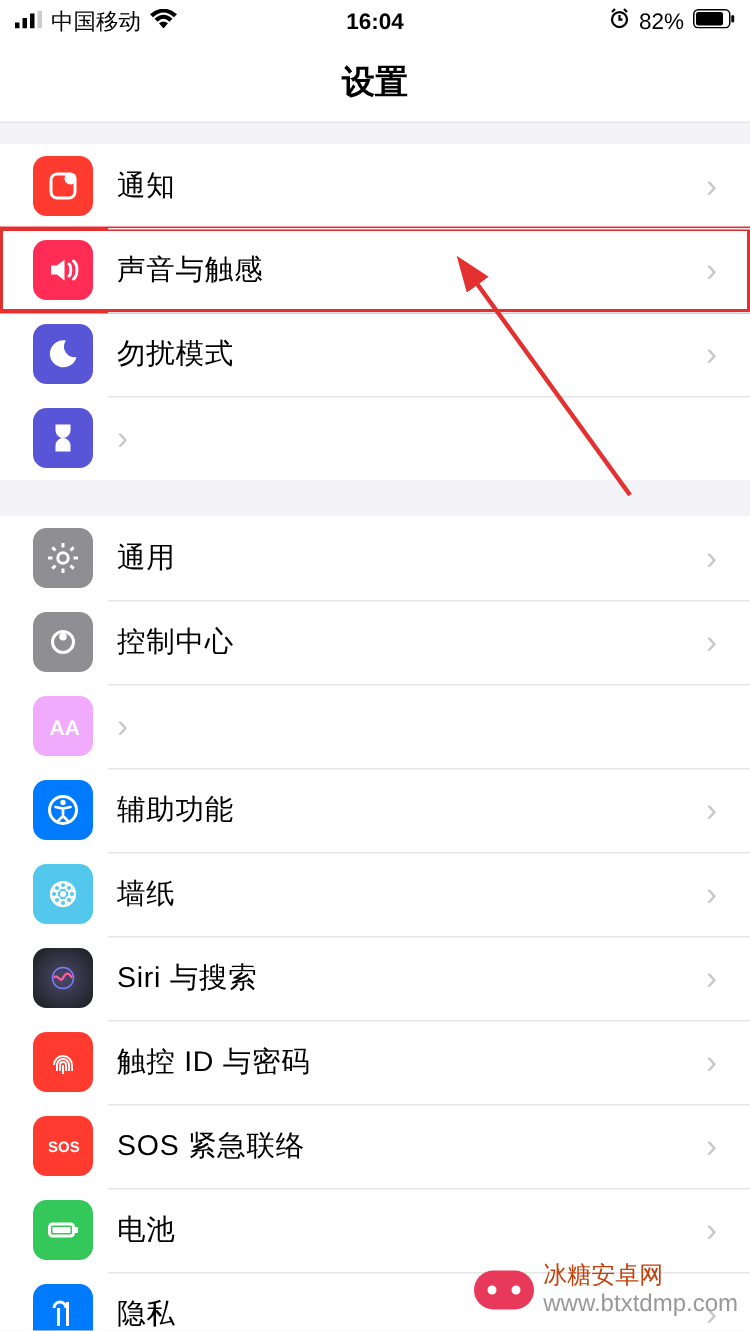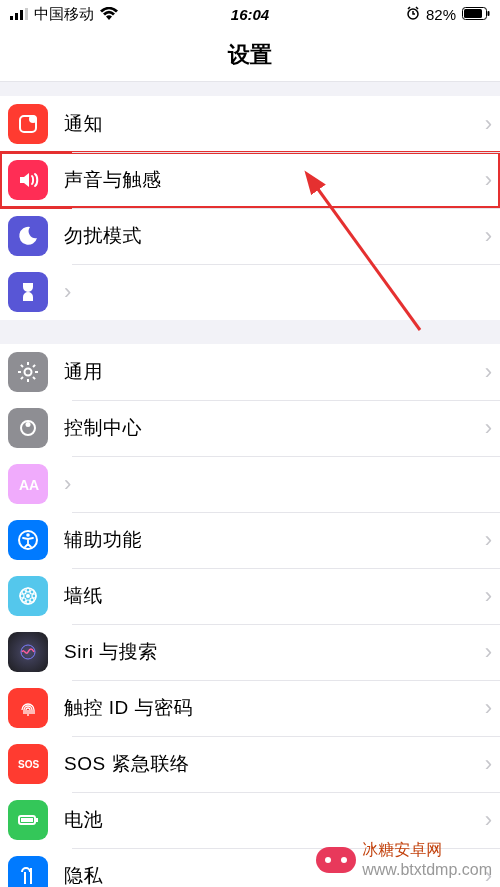--- a/index.html
+++ b/index.html
@@ -1,24 +1,24 @@
 <!DOCTYPE html>
 <html><head>
 <meta charset="utf-8">
 <style>
   * { margin: 0; padding: 0; box-sizing: border-box; }
   html, body { width: 500px; height: 887px; font-family: -apple-system, "Helvetica Neue", Arial, sans-serif; background: #f2f2f7; color: #000; overflow: hidden; position: relative; }
   .statusbar { height: 28px; background: #fff; display: flex; align-items: center; justify-content: space-between; padding: 11px 10px; font-size: 15px; font-weight: 500; }
   .sb-left, .sb-right { display: flex; align-items: center; gap: 6px; }
-  .sb-center { position: absolute; left: 50%; transform: translateX(-50%); font-weight: 600; font-style: italic; }
+  .sb-center { position: absolute; left: 50%; transform: translateX(-50%); font-weight: 600; }
   .navbar { height: 54px; background: #fff; display: flex; align-items: center; justify-content: center; font-size: 22px; font-weight: 700; border-bottom: 1px solid #e5e5ea; }
   .gap { height: 14px; }
   .gap2 { height: 24px; }
   .section { background: #fff; }
-  .row { display: flex; align-items: center; height: 56px; padding: 0 8px; position: relative; cursor: pointer; }
+  .row { display: flex; align-items: center; height: 56px; padding: 0 22px; position: relative; cursor: pointer; }
   .row + .row::before { content: ""; position: absolute; top: 0; left: 72px; right: 0; height: 1px; background: #e5e5ea; }
   .icon-slot { width: 40px; height: 40px; border-radius: 9px; display: flex; align-items: center; justify-content: center; margin-right: 16px; flex-shrink: 0; }
   .icon-slot svg { width: 24px; height: 24px; }
   .row-label { font-size: 19px; flex: 1; letter-spacing: 0.5px; }
   .chev { color: #c7c7cc; font-size: 22px; font-weight: 300; }
   .highlight { outline: 3px solid #e53030; outline-offset: -2px; }
   .arrow-overlay { position: absolute; pointer-events: none; z-index: 50; }
   .watermark { position: absolute; right: 8px; bottom: 8px; display: flex; align-items: center; gap: 6px; font-size: 16px; color: #666; z-index: 60; }
   .wm-badge { width: 40px; height: 26px; background: #e8395b; border-radius: 13px; display: flex; align-items: center; justify-content: center; position: relative; }
   .wm-badge::before, .wm-badge::after { content: ""; width: 6px; height: 6px; background: #fff; border-radius: 50%; position: absolute; }

